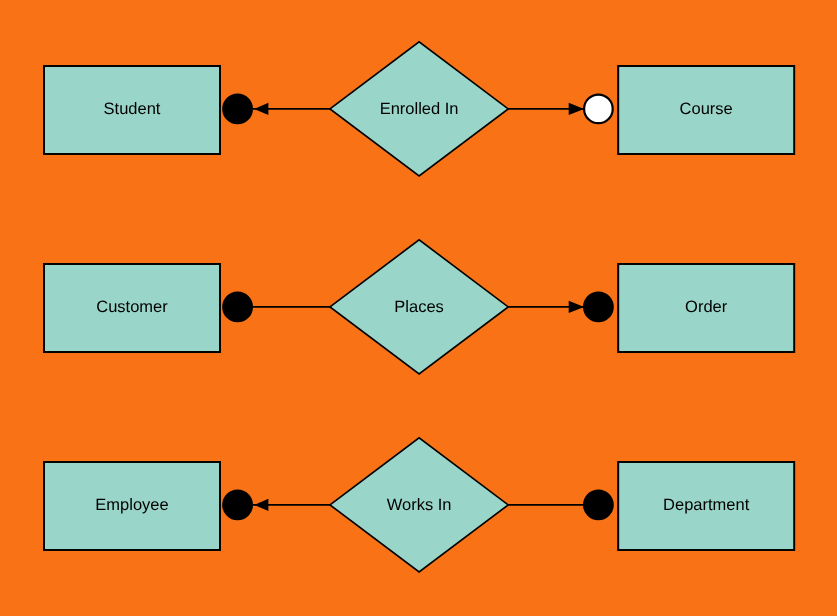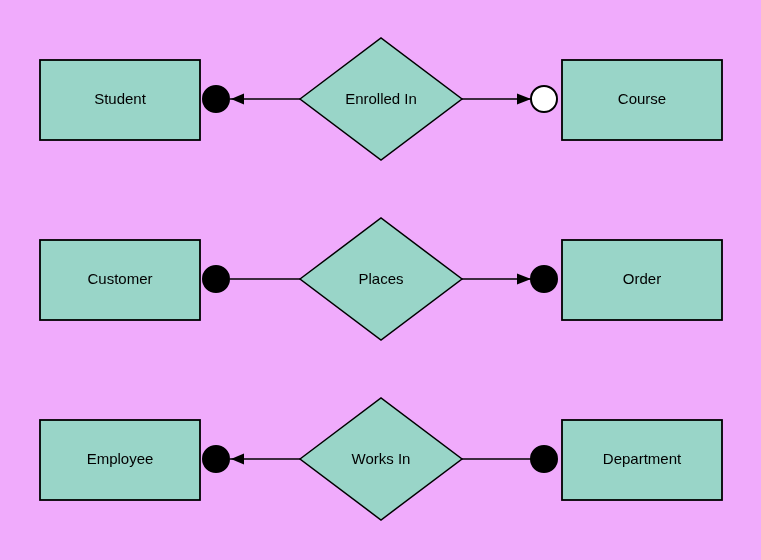--- a/index.html
+++ b/index.html
@@ -8,21 +8,21 @@
     background: #ffffff;
     width: 761px;
     height: 560px;
     overflow: hidden;
     font-family: "Liberation Sans", sans-serif;
   }
   .canvas {
     position: relative;
     width: 761px;
     height: 560px;
-    background: #f0abfc;
+    background: #f97316;
   }
   svg { display: block; }
   .entity-rect {
     stroke-width: 1.8px;
   }
   .diamond {
     stroke-width: 1.5px;
   }
   .conn-line {
     stroke-width: 1.5px;

